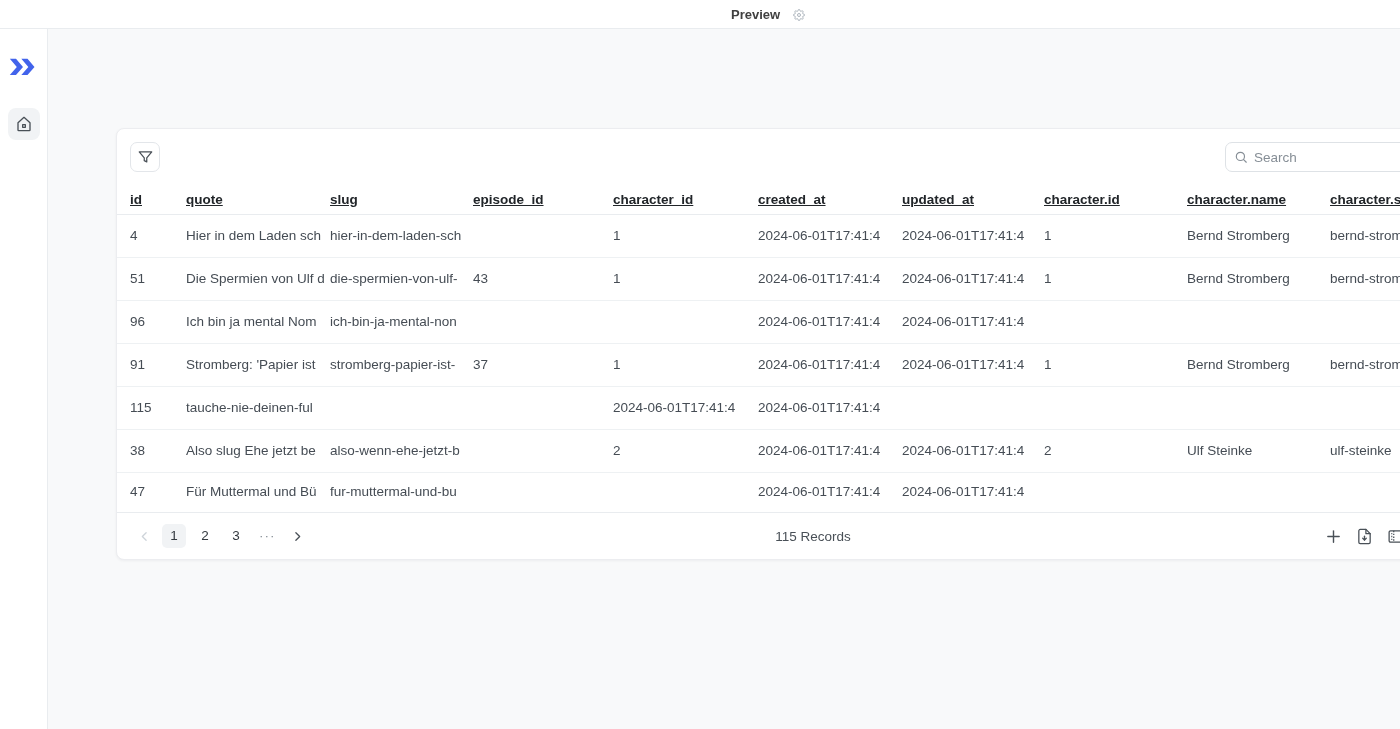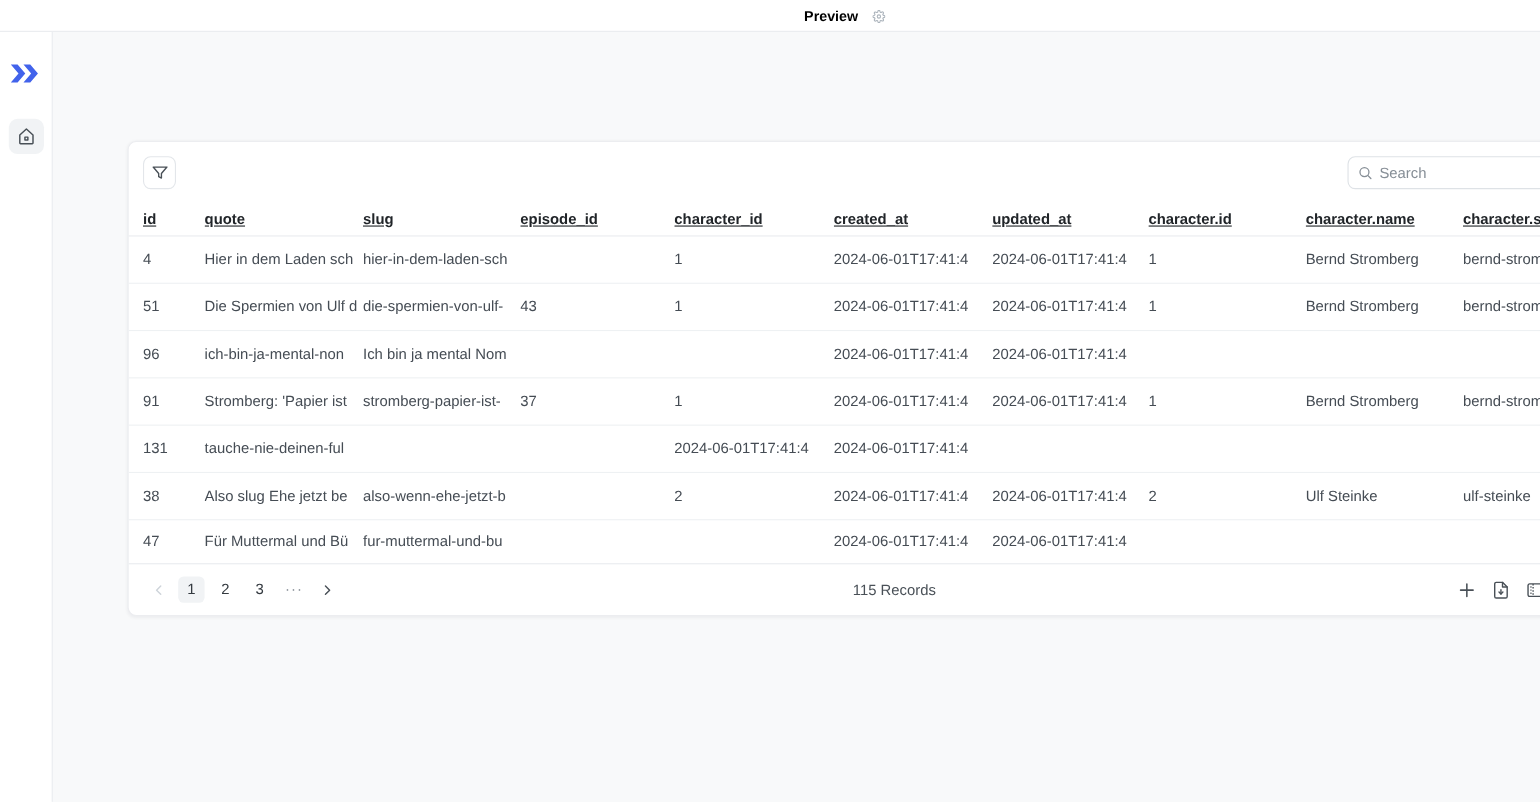--- a/index.html
+++ b/index.html
@@ -10,21 +10,21 @@
   }
   
   .topbar {
     position:absolute; left:0; top:0; width:1400px; height:29px;
     background:#ffffff; border-bottom:1px solid #e9ecef; z-index:5;
   }
   .topbar-center {
     position:absolute; left:731px; top:0; height:29px;
     display:flex; align-items:center; gap:13px;
   }
-  .topbar-title { font-size:13px; font-weight:700; color:#000000; }
+  .topbar-title { font-size:13px; font-weight:700; color:#404040; }
   .gear { width:12px; height:12px; color:#adb5bd; display:flex; cursor:pointer; }
   .gear svg { width:12px; height:12px; }
   
   .sidebar {
     position:absolute; left:0; top:29px; width:48px; height:700px;
     background:#ffffff; border-right:1px solid #e9ecef; z-index:4;
   }
   .logo { position:absolute; top:28px; left:9px; width:28px; height:22px; cursor:pointer; }
   .home-btn {
     position:absolute; top:79px; left:8px; width:32px; height:32px;
@@ -194,22 +194,22 @@
       <div class="cell">43</div>
       <div class="cell">1</div>
       <div class="cell">2024-06-01T17:41:4</div>
       <div class="cell">2024-06-01T17:41:4</div>
       <div class="cell">1</div>
       <div class="cell">Bernd Stromberg</div>
       <div class="cell">bernd-stromberg</div>
     </div>
     <div class="trow grid">
       <div class="cell">96</div>
+      <div class="cell">Ich bin ja mental Nom</div>
       <div class="cell">ich-bin-ja-mental-non</div>
-      <div class="cell">Ich bin ja mental Nom</div>
       <div class="cell"></div>
       <div class="cell"></div>
       <div class="cell">2024-06-01T17:41:4</div>
       <div class="cell">2024-06-01T17:41:4</div>
       <div class="cell"></div>
       <div class="cell"></div>
       <div class="cell"></div>
     </div>
     <div class="trow grid">
       <div class="cell">91</div>
@@ -217,21 +217,21 @@
       <div class="cell">stromberg-papier-ist-</div>
       <div class="cell">37</div>
       <div class="cell">1</div>
       <div class="cell">2024-06-01T17:41:4</div>
       <div class="cell">2024-06-01T17:41:4</div>
       <div class="cell">1</div>
       <div class="cell">Bernd Stromberg</div>
       <div class="cell">bernd-stromberg</div>
     </div>
     <div class="trow grid">
-      <div class="cell">131</div>
+      <div class="cell">115</div>
       <div class="cell">tauche-nie-deinen-ful</div>
       <div class="cell"></div>
       <div class="cell"></div>
       <div class="cell">2024-06-01T17:41:4</div>
       <div class="cell">2024-06-01T17:41:4</div>
       <div class="cell"></div>
       <div class="cell"></div>
       <div class="cell"></div>
     </div>
     <div class="trow grid">

